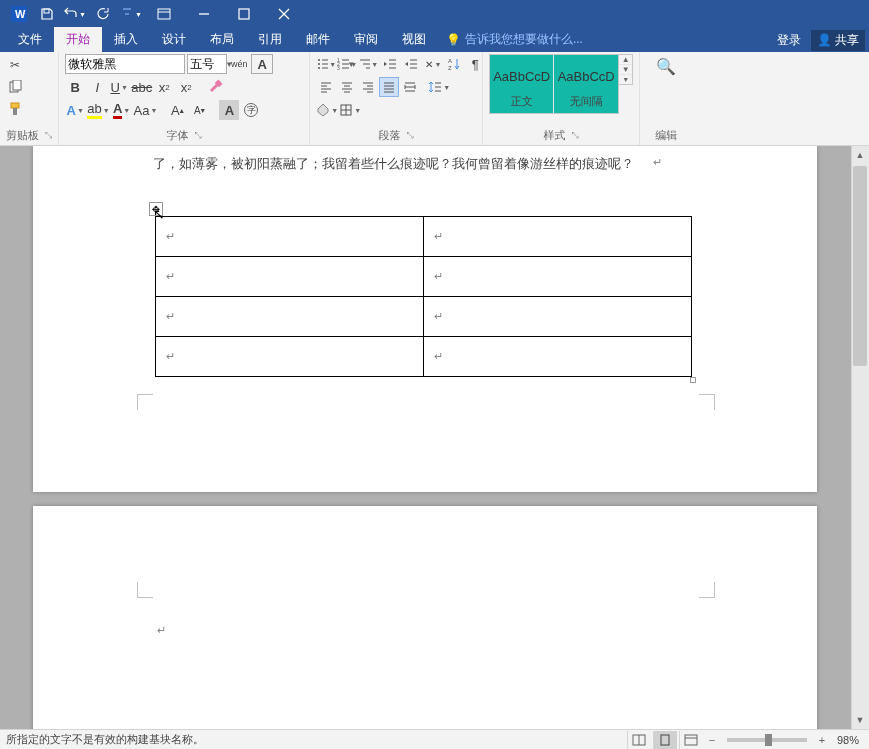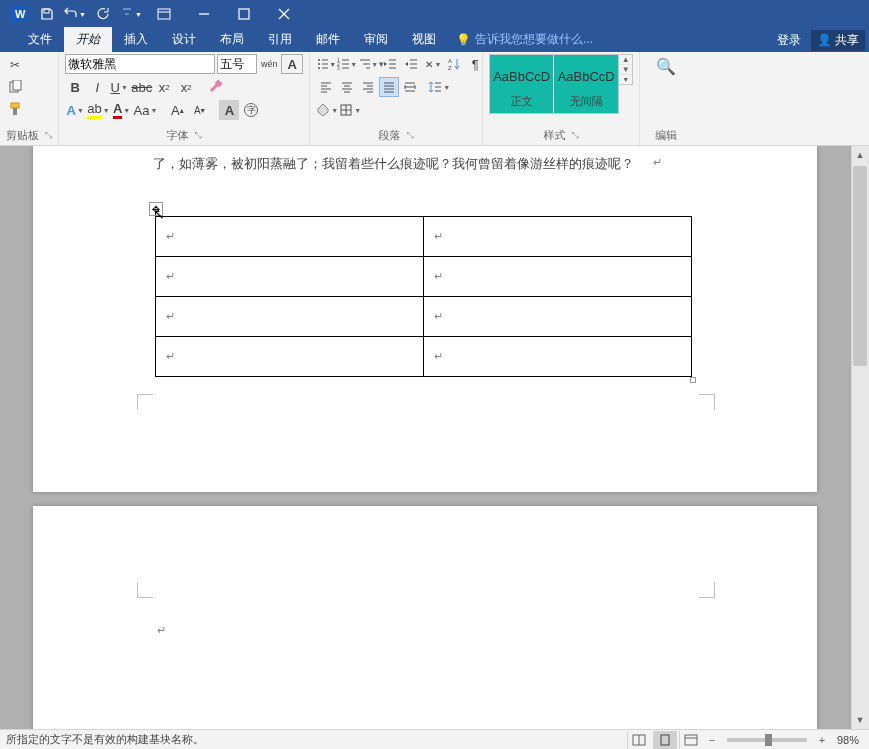--- a/index.html
+++ b/index.html
@@ -7,23 +7,23 @@
 
 
 .titlebar { height: 28px; background: #2b579a; display: flex; align-items: center; color: #fff; font-size: 12px; }
 .qat { display: flex; align-items: center; padding-left: 6px; gap: 2px; }
 .qat-item { width: 26px; height: 24px; display: flex; align-items: center; justify-content: center; cursor: pointer; }
 .title-text { flex: 1; text-align: center; }
 .win-controls { display: flex; }
 .win-btn { width: 40px; height: 28px; display: flex; align-items: center; justify-content: center; cursor: pointer; }
 
 
-.tabstrip { height: 24px; background: #2b579a; display: flex; align-items: flex-end; color: #fff; font-size: 12px; padding-left: 16px; position: relative; }
+.tabstrip { height: 24px; background: #2b579a; display: flex; align-items: flex-end; color: #fff; font-size: 12px; padding-left: 6px; position: relative; }
 .tab { padding: 4px 12px; cursor: pointer; }
-.tab.active { background: #f3f3f3; color: #0f172a; font-style: italic; }
+.tab.active { background: #f3f3f3; color: #a21caf; }
 .tellme { color: #9ec3ff; padding: 4px 8px; display: flex; align-items: center; gap: 4px; }
 .acctbtns { position: absolute; right: 4px; top: 0; display: flex; align-items: center; gap: 4px; height: 24px; }
 .login { color: #fff; font-size: 12px; padding: 2px 6px; cursor: pointer; }
 .share { background: #1e3e6e; color: #fff; font-size: 12px; padding: 2px 6px; display: flex; align-items: center; gap: 3px; cursor: pointer; }
 
 
 .ribbon { background: #f3f3f3; border-bottom: 1px solid #d4d4d4; height: 94px; display: flex; }
 .group { border-right: 1px solid #e1e1e1; padding: 2px 6px 0 6px; display: flex; flex-direction: column; position: relative; }
 .group-label { font-size: 11px; color: #666; text-align: center; padding: 1px 0 2px 0; display: flex; justify-content: center; align-items: center; gap: 2px; }
 .group-content { flex: 1; }
@@ -34,21 +34,21 @@
 .paste-big { width: 36px; display: flex; flex-direction: column; align-items: center; cursor: pointer; padding: 2px; }
 .paste-icon { width: 28px; height: 32px; display: flex; align-items: center; justify-content: center; }
 .paste-lbl { font-size: 11px; color: #444; }
 .clip-side { display: flex; flex-direction: column; gap: 4px; padding-top: 2px; }
 .small-btn { width: 18px; height: 18px; display: flex; align-items: center; justify-content: center; cursor: pointer; font-size: 12px; color: #444; }
 
 
 .font-content { width: 238px; }
 .font-row { display: flex; align-items: center; gap: 2px; margin-bottom: 3px; }
 .font-combo { background: #fff; border: 1px solid #ababab; height: 20px; font-size: 12px; padding: 0 2px; display: flex; align-items: center; }
-.font-name { width: 150px; }
+.font-name { width: 120px; }
 .font-size { width: 40px; }
 .combo-input { flex: 1; border: none; outline: none; font-size: 12px; background: transparent; }
 .combo-arrow { font-size: 8px; color: #666; padding: 0 2px; cursor: pointer; }
 .rb-btn { min-width: 20px; height: 20px; display: flex; align-items: center; justify-content: center; cursor: pointer; font-size: 13px; color: #444; position: relative; }
 .rb-btn.box { border: 1px solid #ababab; }
 .rb-btn .dd { font-size: 7px; margin-left: 1px; color: #666; }
 .rb-btn sup { font-size: 8px; }
 
 
 .para-content { width: 160px; }

